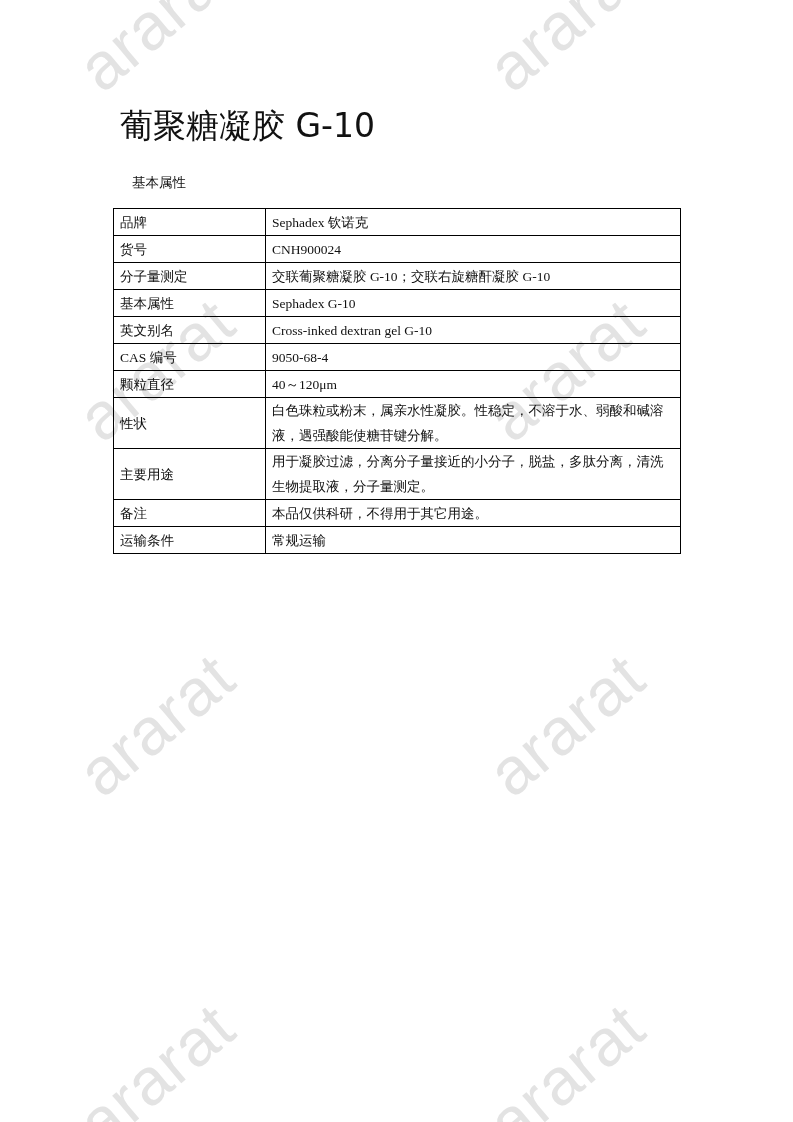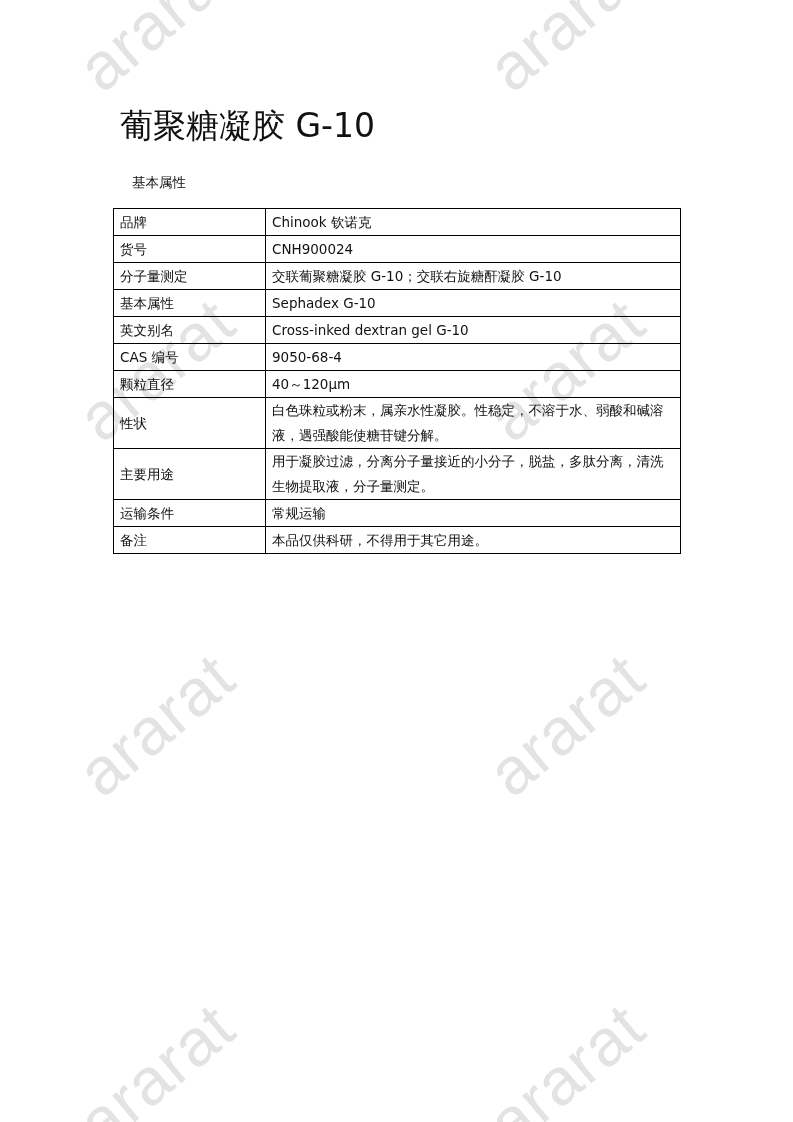--- a/index.html
+++ b/index.html
@@ -60,20 +60,21 @@
       padding: 0 6px;
       vertical-align: middle;
       line-height: 25px;
       background: transparent;
     }
     table.props td.key {
       width: 139px;
     }
     table.props tr.single td {
       height: 26px;
+      font-family: Liberation Serif, serif;
     }
     table.props tr.double td {
       height: 50px;
     }
   </style>
 </head>
 <body>
 
 <div class="watermark" style="left:112px; top:30px;">ararat</div>
 <div class="watermark" style="left:522px; top:30px;">ararat</div>
@@ -85,21 +86,21 @@
 <div class="watermark" style="left:522px; top:1085px;">ararat</div>
 
 <h1 class="page-title">葡聚糖凝胶 G-10</h1>
 
 <div class="section-label">基本属性</div>
 
 <table class="props">
   <tbody>
     <tr class="single">
       <td class="key">品牌</td>
-      <td class="val">Chinook  钦诺克</td>
+      <td class="val">Sephadex  钦诺克</td>
     </tr>
     <tr class="single">
       <td class="key">货号</td>
       <td class="val">CNH900024</td>
     </tr>
     <tr class="single">
       <td class="key">分子量测定</td>
       <td class="val">交联葡聚糖凝胶 G-10；交联右旋糖酐凝胶 G-10</td>
     </tr>
     <tr class="single">
@@ -120,21 +121,21 @@
     </tr>
     <tr class="double">
       <td class="key">性状</td>
       <td class="val">白色珠粒或粉末，属亲水性凝胶。性稳定，不溶于水、弱酸和碱溶液，遇强酸能使糖苷键分解。</td>
     </tr>
     <tr class="double">
       <td class="key">主要用途</td>
       <td class="val">用于凝胶过滤，分离分子量接近的小分子，脱盐，多肽分离，清洗生物提取液，分子量测定。</td>
     </tr>
     <tr class="single">
+      <td class="key">备注</td>
+      <td class="val">本品仅供科研，不得用于其它用途。</td>
+    </tr>
+    <tr class="single">
       <td class="key">运输条件</td>
       <td class="val">常规运输</td>
-    </tr>
-    <tr class="single">
-      <td class="key">备注</td>
-      <td class="val">本品仅供科研，不得用于其它用途。</td>
     </tr>
   </tbody>
 </table>
 
 </body></html>

